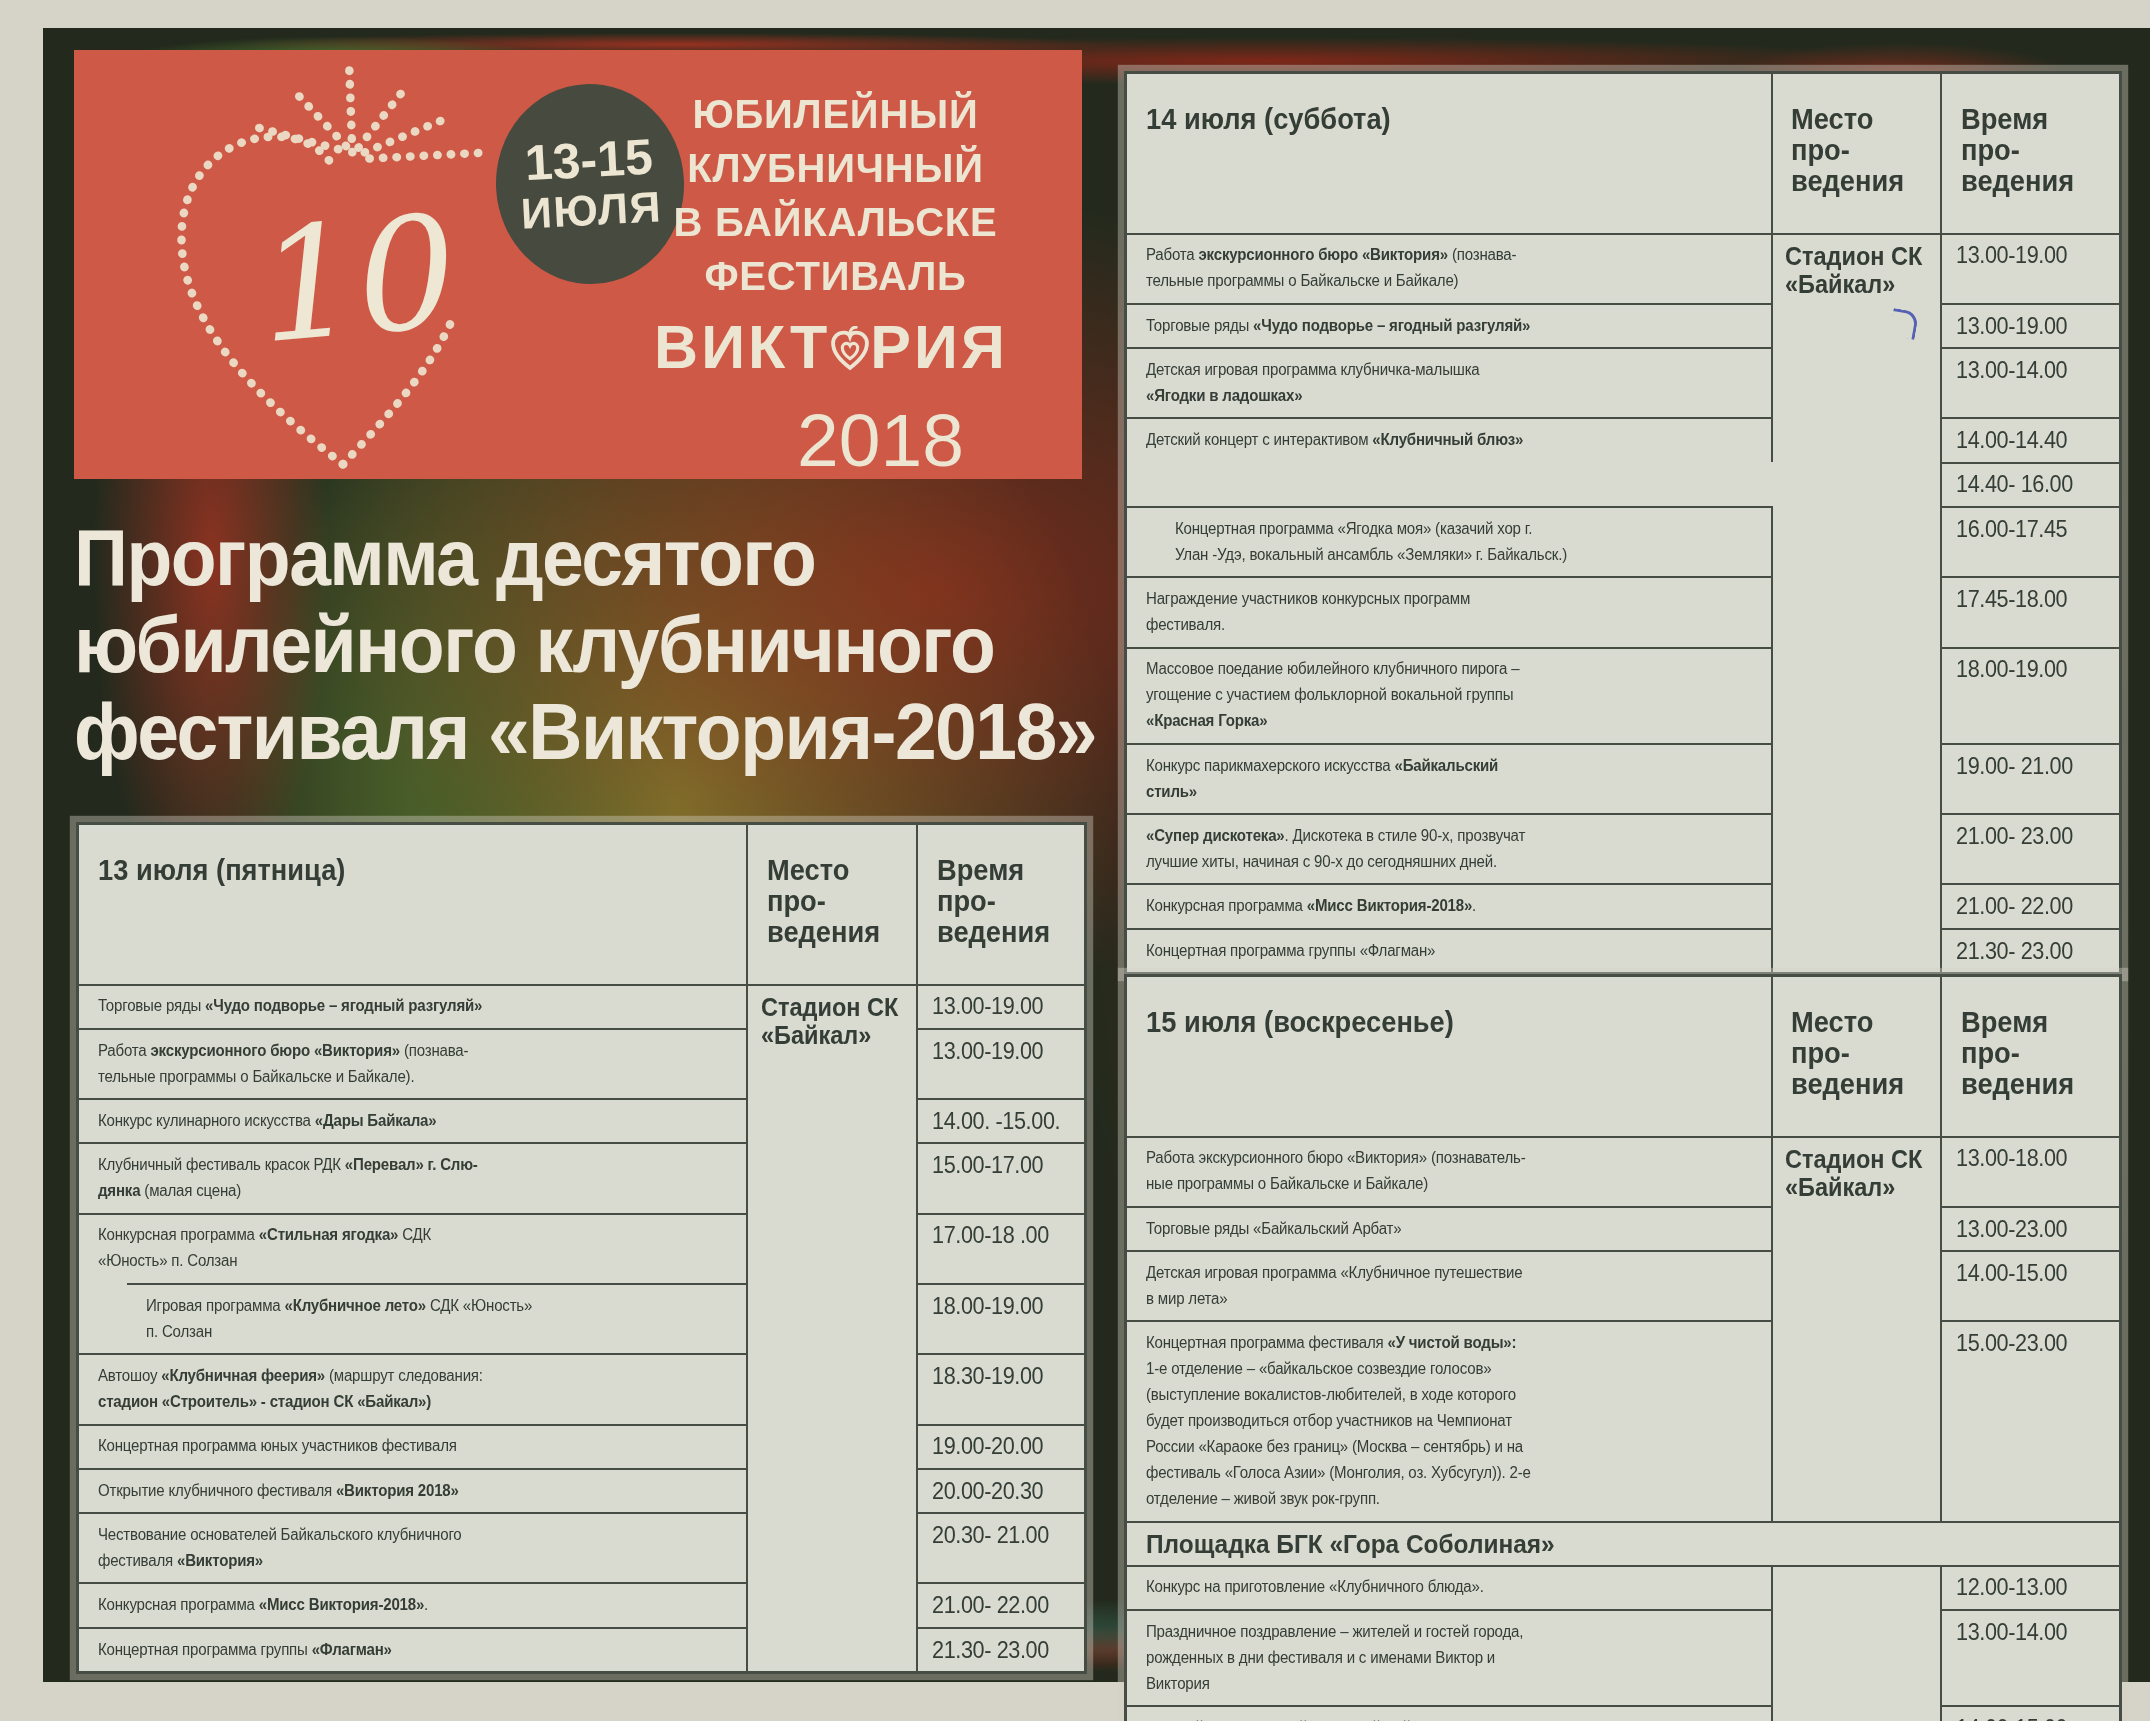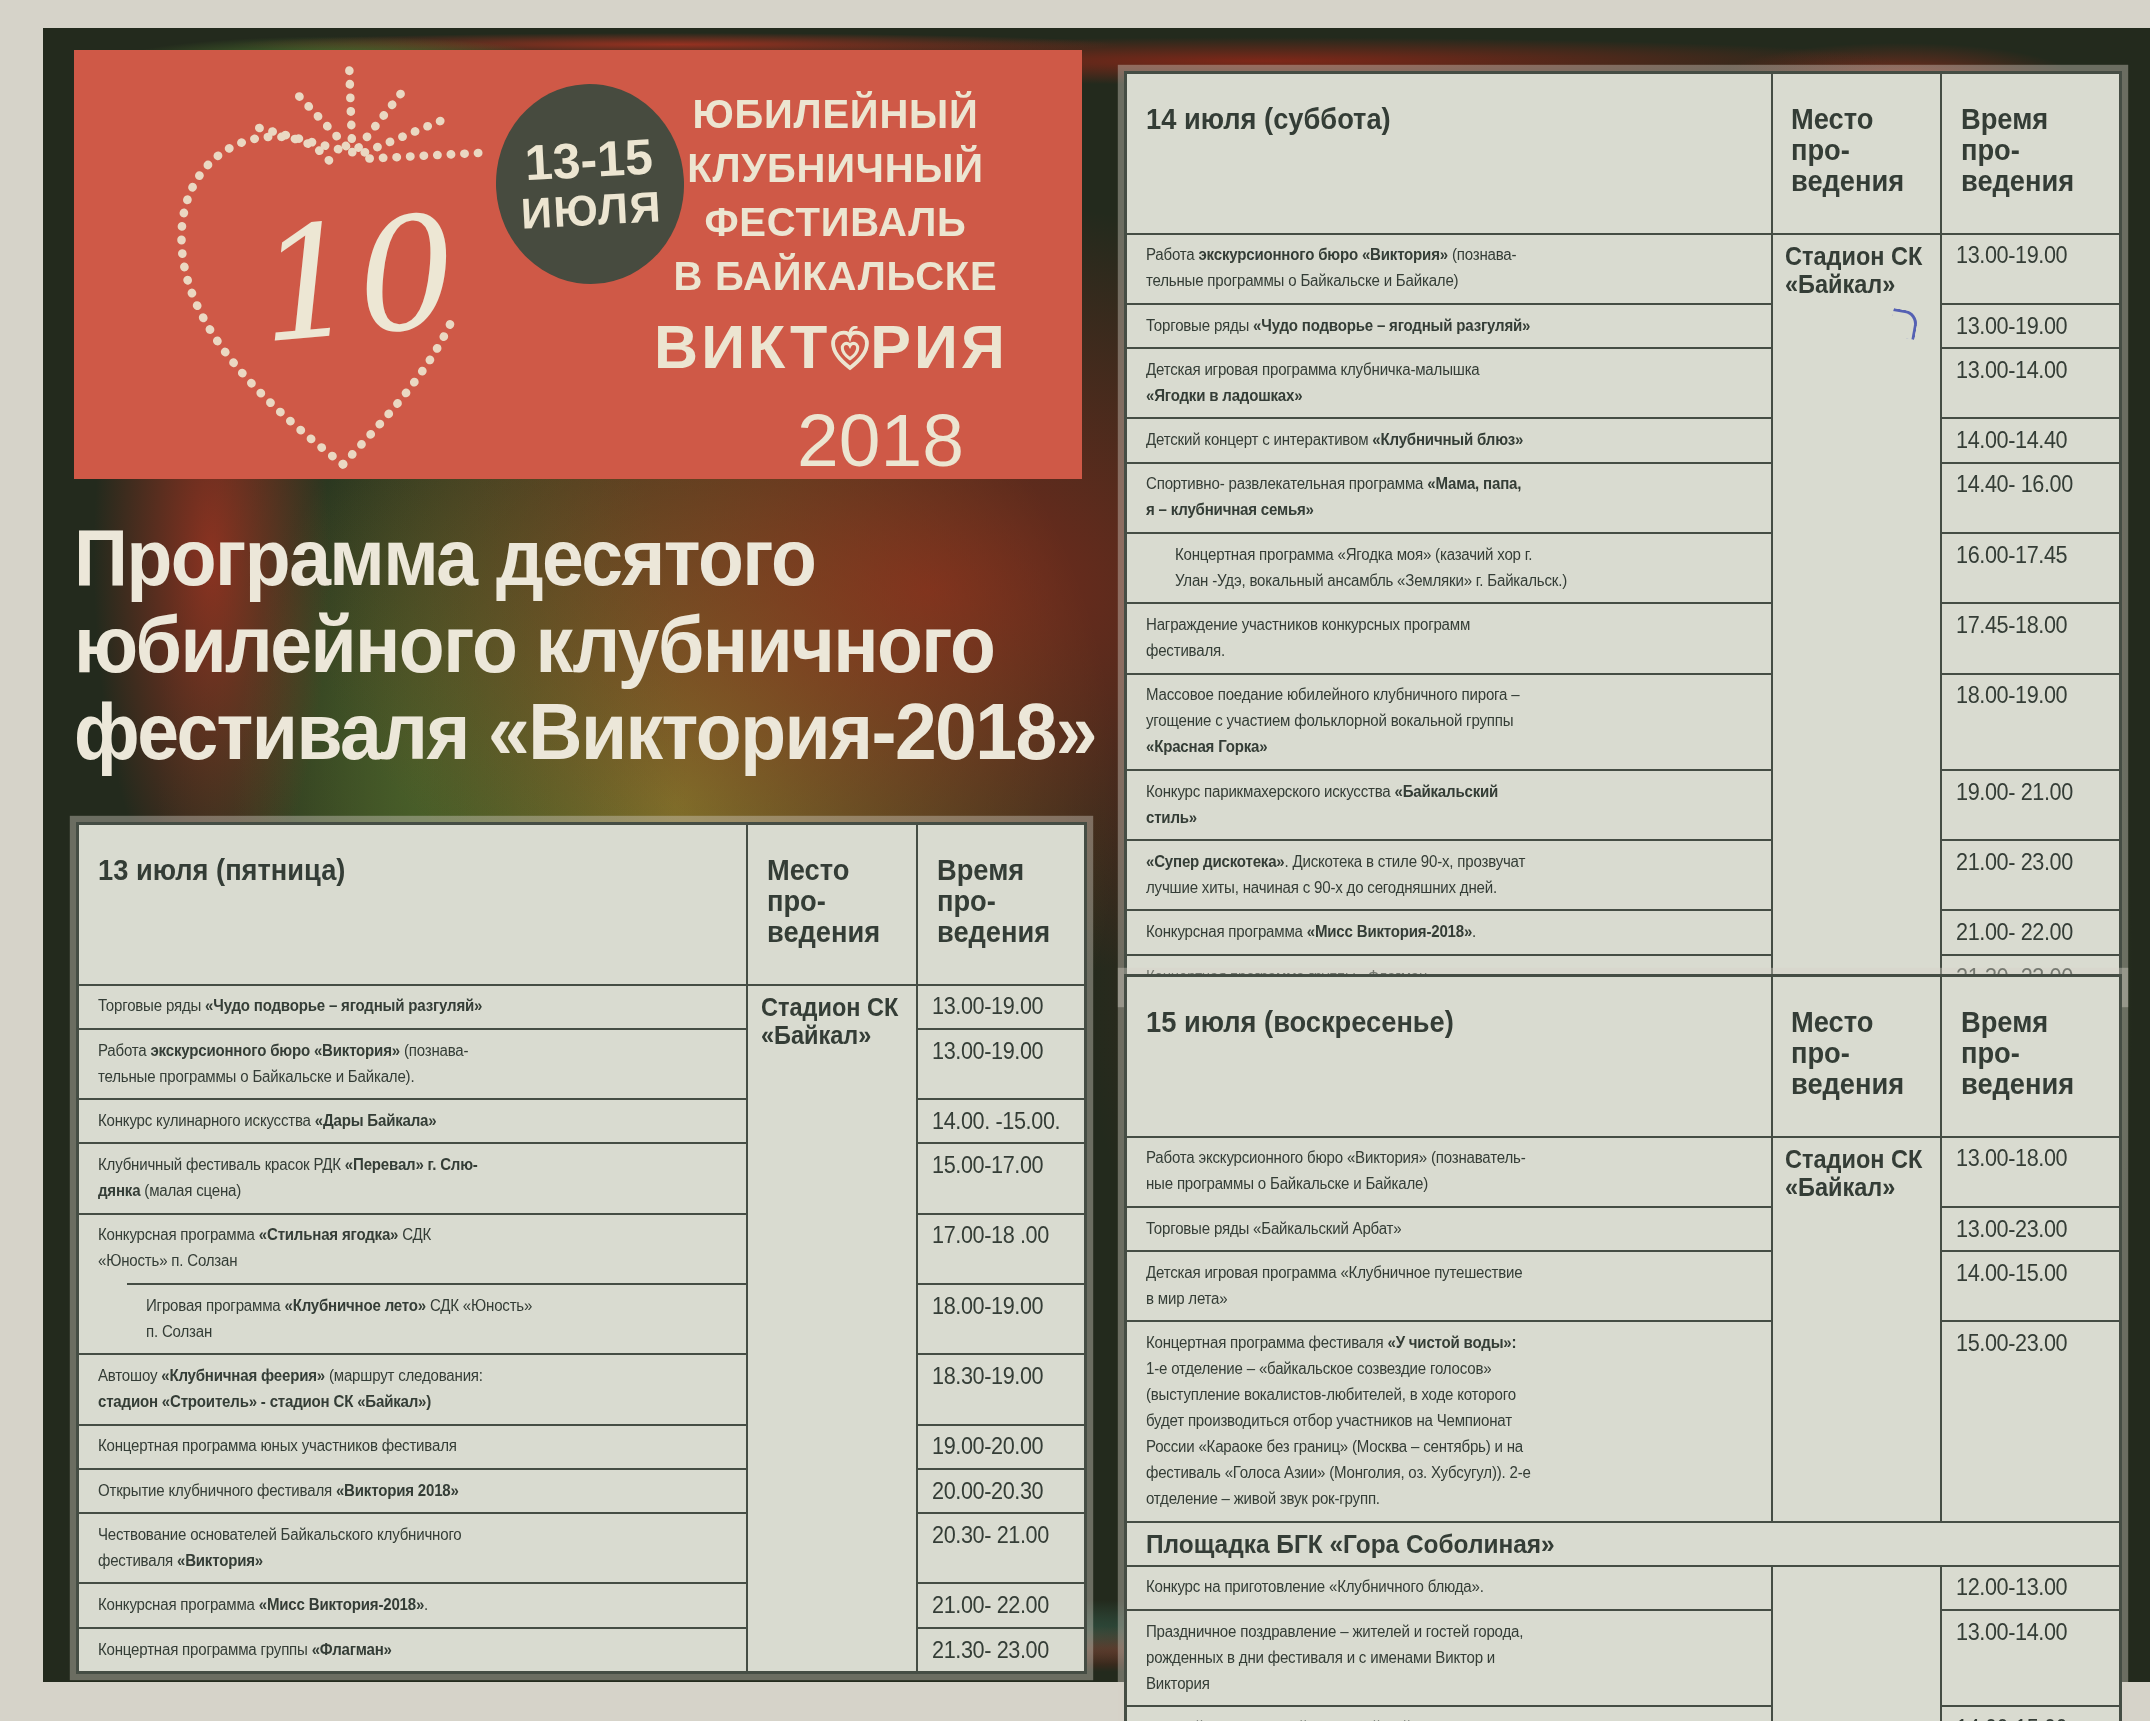--- a/index.html
+++ b/index.html
@@ -94,22 +94,22 @@
       </g>
     </svg>
     <div class="ten">10</div>
     <div class="oval">
       <div class="d1">13-15</div>
       <div class="d2">ИЮЛЯ</div>
     </div>
     <div class="banner-right">
       <div class="ln">ЮБИЛЕЙНЫЙ</div>
       <div class="ln">КЛУБНИЧНЫЙ</div>
+      <div class="ln">В БАЙКАЛЬСКЕ</div>
       <div class="ln">ФЕСТИВАЛЬ</div>
-      <div class="ln">В БАЙКАЛЬСКЕ</div>
       <div class="brand"><span>ВИКТ</span><svg width="40" height="47" viewBox="0 0 52 60">
             <g fill="none" stroke="#ece5d1" stroke-width="5" stroke-linecap="round">
               <path d="M26 54 C10 42 4 32 4 22 C4 13 11 8 18 8 C22 8 25 10 26 13 C27 10 30 8 34 8 C41 8 48 13 48 22 C48 32 42 42 26 54 Z"></path>
               <path d="M26 42 C19 37 16 32 16 28 C16 24 19 22 21 22 C23 22 25 23 26 25 C27 23 29 22 31 22 C33 22 36 24 36 28 C36 32 33 37 26 42 Z" stroke-width="4"></path>
               <path d="M26 8 C27 4 30 1 34 1" stroke-width="4"></path>
             </g>
           </svg><span>РИЯ</span></div>
       <div class="year">2018</div>
     </div>
   </div>
@@ -246,24 +246,20 @@
       </div>
       <div class="cell tm c3 bt" style="grid-area: 4 / 3;">
         <div class="tx"><span>13.00-14.00</span></div>
       </div>
       <div class="cell ev c1 bt" style="grid-area: 5 / 1;">
         <div class="tx"><span>Детский концерт с интерактивом </span><span class="b">«Клубничный блюз»</span></div>
       </div>
       <div class="cell tm c3 bt" style="grid-area: 5 / 3;">
         <div class="tx"><span>14.00-14.40</span></div>
       </div>
-      <div class="cell ev c1 bt" style="grid-area: 6 / 1;">
-        <div class="tx"><span>Спортивно- развлекательная программа </span><span class="b">«Мама, папа,
-я – клубничная семья»</span></div>
-      </div>
       <div class="cell tm c3 bt" style="grid-area: 6 / 3;">
         <div class="tx"><span>14.40- 16.00</span></div>
       </div>
       <div class="cell ev c1 bt" style="grid-area: 7 / 1; padding-left: 48px;">
         <div class="tx"><span>Концертная  программа «Ягодка моя» (казачий хор г.
 Улан -Удэ, вокальный ансамбль «Земляки» г. Байкальск.)</span></div>
       </div>
       <div class="cell tm c3 bt" style="grid-area: 7 / 3;">
         <div class="tx"><span>16.00-17.45</span></div>
       </div>

